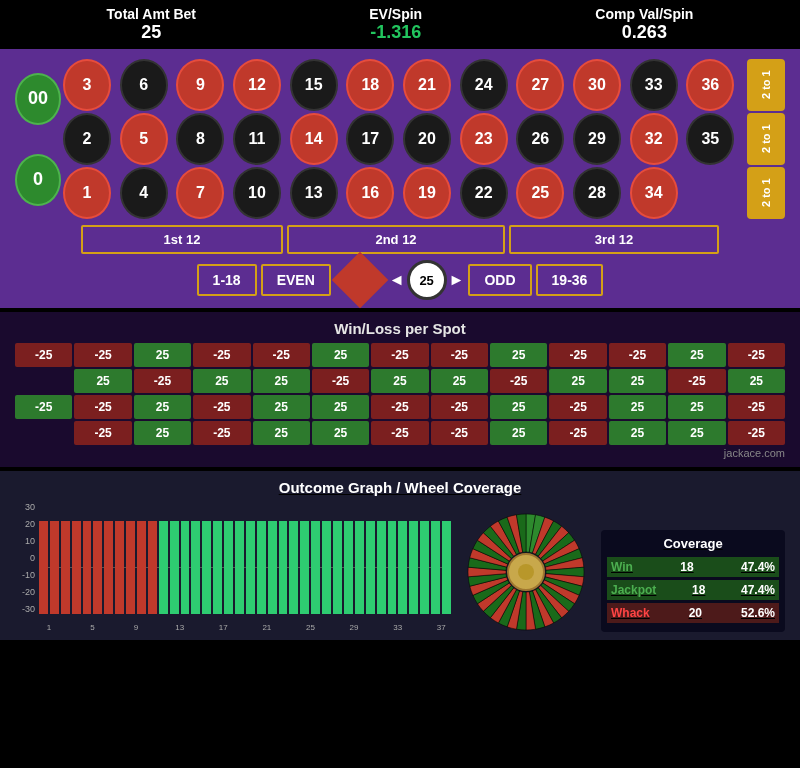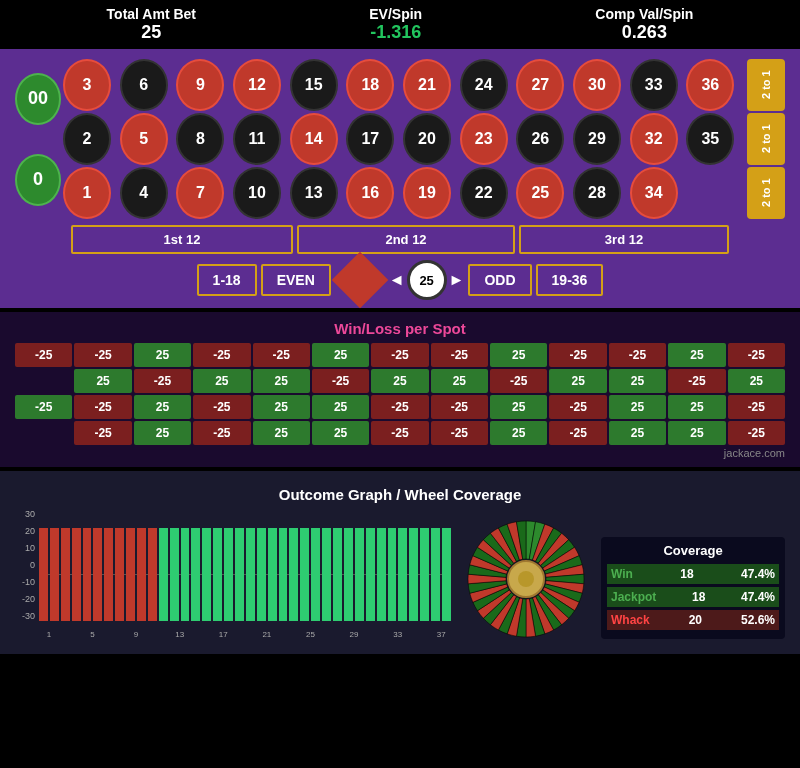--- a/index.html
+++ b/index.html
@@ -192,21 +192,21 @@
       font-weight: bold;
     }
 
     
     .winloss-section {
       background: #1a0a2e;
       padding: 8px 15px;
       margin-top: 4px;
     }
     .winloss-title {
-      color: #ec4899;
+      color: #e5e5e5;
       font-weight: bold;
       font-size: 15px;
       text-align: center;
       margin-bottom: 6px;
     }
     .winloss-grid {
       display: grid;
       grid-template-columns: repeat(13, 1fr);
       gap: 2px;
     }
@@ -227,22 +227,23 @@
     .jackace {
       text-align: right;
       color: #888;
       font-size: 11px;
       margin-top: 2px;
     }
 
     
     .outcome-section {
       background: #1a1a2e;
-      padding: 15px 15px;
+      padding: 8px 15px;
       margin-top: 4px;
+      text-decoration: underline;
     }
     .outcome-title {
       color: white;
       font-weight: bold;
       font-size: 15px;
       text-align: center;
       margin-bottom: 6px;
     }
     .outcome-content {
       display: flex;
@@ -420,21 +421,21 @@
       </div>
 
     <div class="side-bets">
       <div class="side-bet">2 to 1</div>
       <div class="side-bet">2 to 1</div>
       <div class="side-bet">2 to 1</div>
     </div>
   </div>
 
   <div class="dozen-row">
-    <div class="dozen-box" style="width:222px;">1st 12</div>
+    <div class="dozen-box" style="width:202px;">1st 12</div>
     <div class="dozen-box" style="width:218px;">2nd 12</div>
     <div class="dozen-box" style="width:210px;">3rd 12</div>
   </div>
 
   <div class="bottom-bets">
     <div class="bet-box">1-18</div>
     <div class="bet-box">EVEN</div>
     <div class="diamond-wrap">
       <div class="diamond-shape"></div>
     </div>

